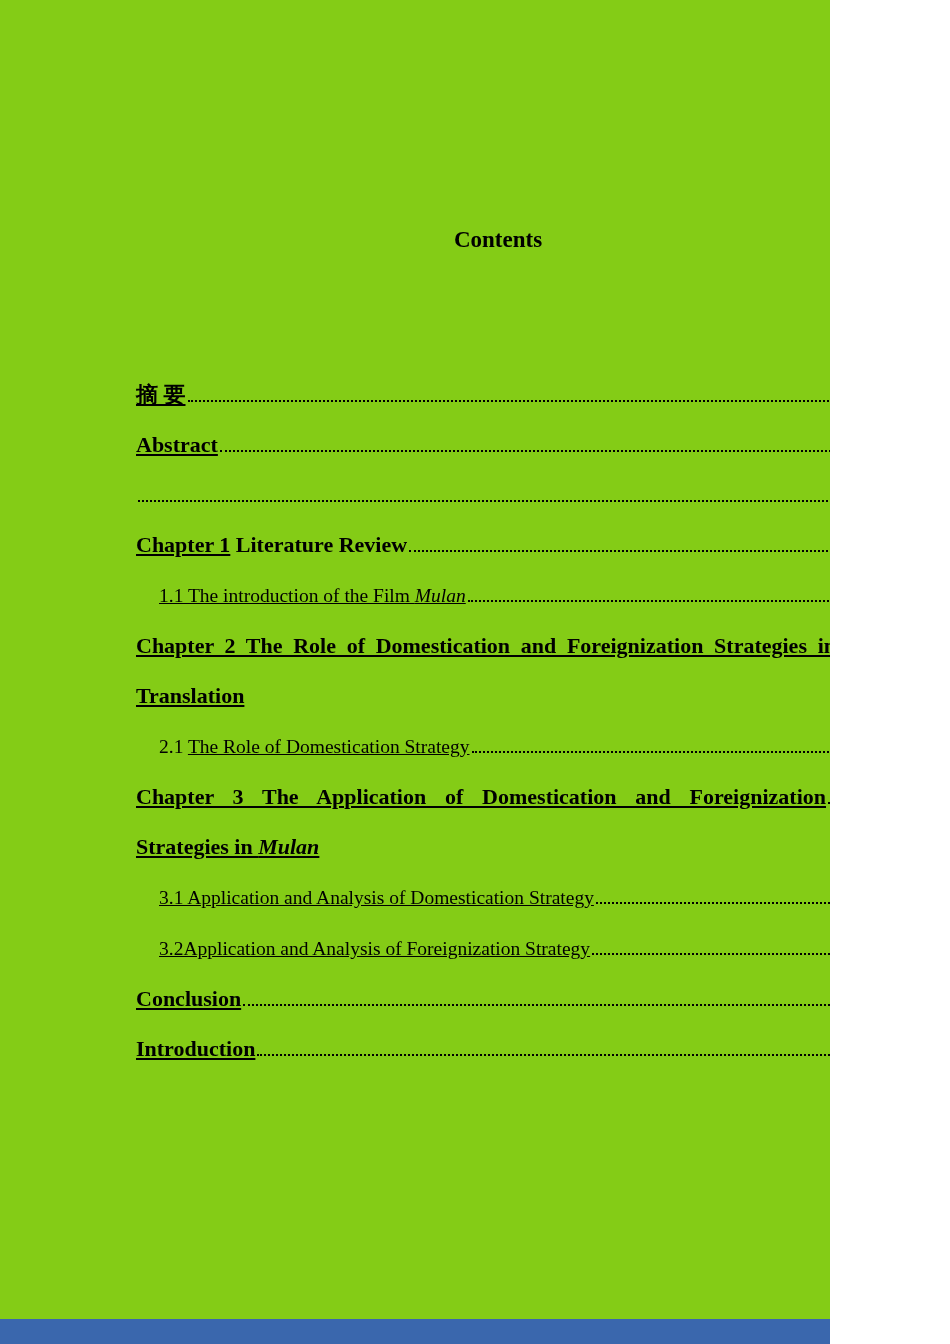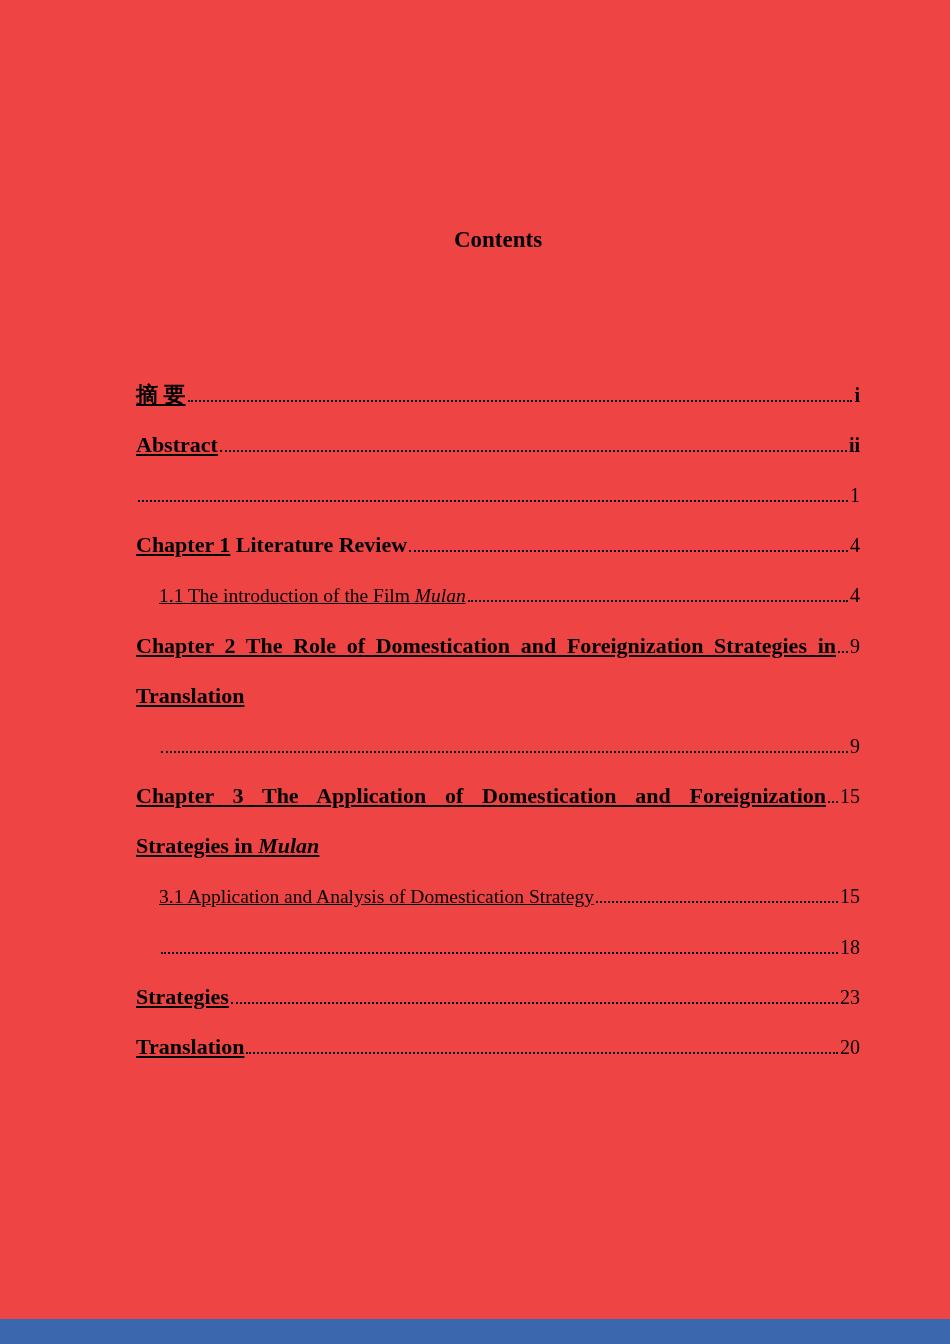--- a/index.html
+++ b/index.html
@@ -2,23 +2,23 @@
 <html><head>
 <meta charset="utf-8">
 <style>
   html, body {
     margin: 0;
     padding: 0;
     background: #ffffff;
   }
   .page {
     position: relative;
-    width: 950px;
+    width: 830px;
     height: 1344px;
-    background: #ef4444;
+    background: #84cc16;
     overflow: hidden;
     font-family: "Liberation Serif", "DejaVu Serif", serif;
     color: #000000;
   }
   .doc-title {
     position: absolute;
     top: 227px;
     left: 136px;
     width: 724px;
     text-align: center;
@@ -101,43 +101,45 @@
         <span class="toc-text"><span class="seg-u ">1.1 The introduction of the Film </span><span class="seg-u seg-i">Mulan</span></span>
         <span class="leader"></span>
         <span class="page-num">4</span>
       </div>
       <div class="toc-entry level1 bold">
         <span class="toc-text justify"><span class="seg-u ">Chapter 2 The Role of Domestication and Foreignization Strategies in Translation</span></span>
         <span class="leader"></span>
         <span class="page-num">9</span>
       </div>
       <div class="toc-entry level2">
+        <span class="toc-text"><span class="">2.1 </span><span class="seg-u ">The Role of Domestication Strategy</span></span>
         <span class="leader"></span>
         <span class="page-num">9</span>
       </div>
       <div class="toc-entry level1 bold">
         <span class="toc-text justify"><span class="seg-u ">Chapter 3 The Application of Domestication and Foreignization Strategies in </span><span class="seg-u seg-i">Mulan</span></span>
         <span class="leader"></span>
         <span class="page-num">15</span>
       </div>
       <div class="toc-entry level2">
         <span class="toc-text"><span class="seg-u ">3.1 Application and Analysis of Domestication Strategy</span></span>
         <span class="leader"></span>
         <span class="page-num">15</span>
       </div>
       <div class="toc-entry level2">
+        <span class="toc-text"><span class="seg-u ">3.2Application and Analysis of Foreignization Strategy</span></span>
         <span class="leader"></span>
         <span class="page-num">18</span>
       </div>
       <div class="toc-entry level1 bold">
-        <span class="toc-text"><span class="seg-u ">Strategies</span></span>
+        <span class="toc-text"><span class="seg-u ">Conclusion</span></span>
         <span class="leader"></span>
         <span class="page-num">23</span>
       </div>
       <div class="toc-entry level1 bold">
-        <span class="toc-text"><span class="seg-u ">Translation</span></span>
+        <span class="toc-text"><span class="seg-u ">Introduction</span></span>
         <span class="leader"></span>
         <span class="page-num">20</span>
       </div>
     </div>
 
   <div class="bottom-bar" style="background: rgb(58, 103, 173);"></div>
 </div>
 
 </body></html>

